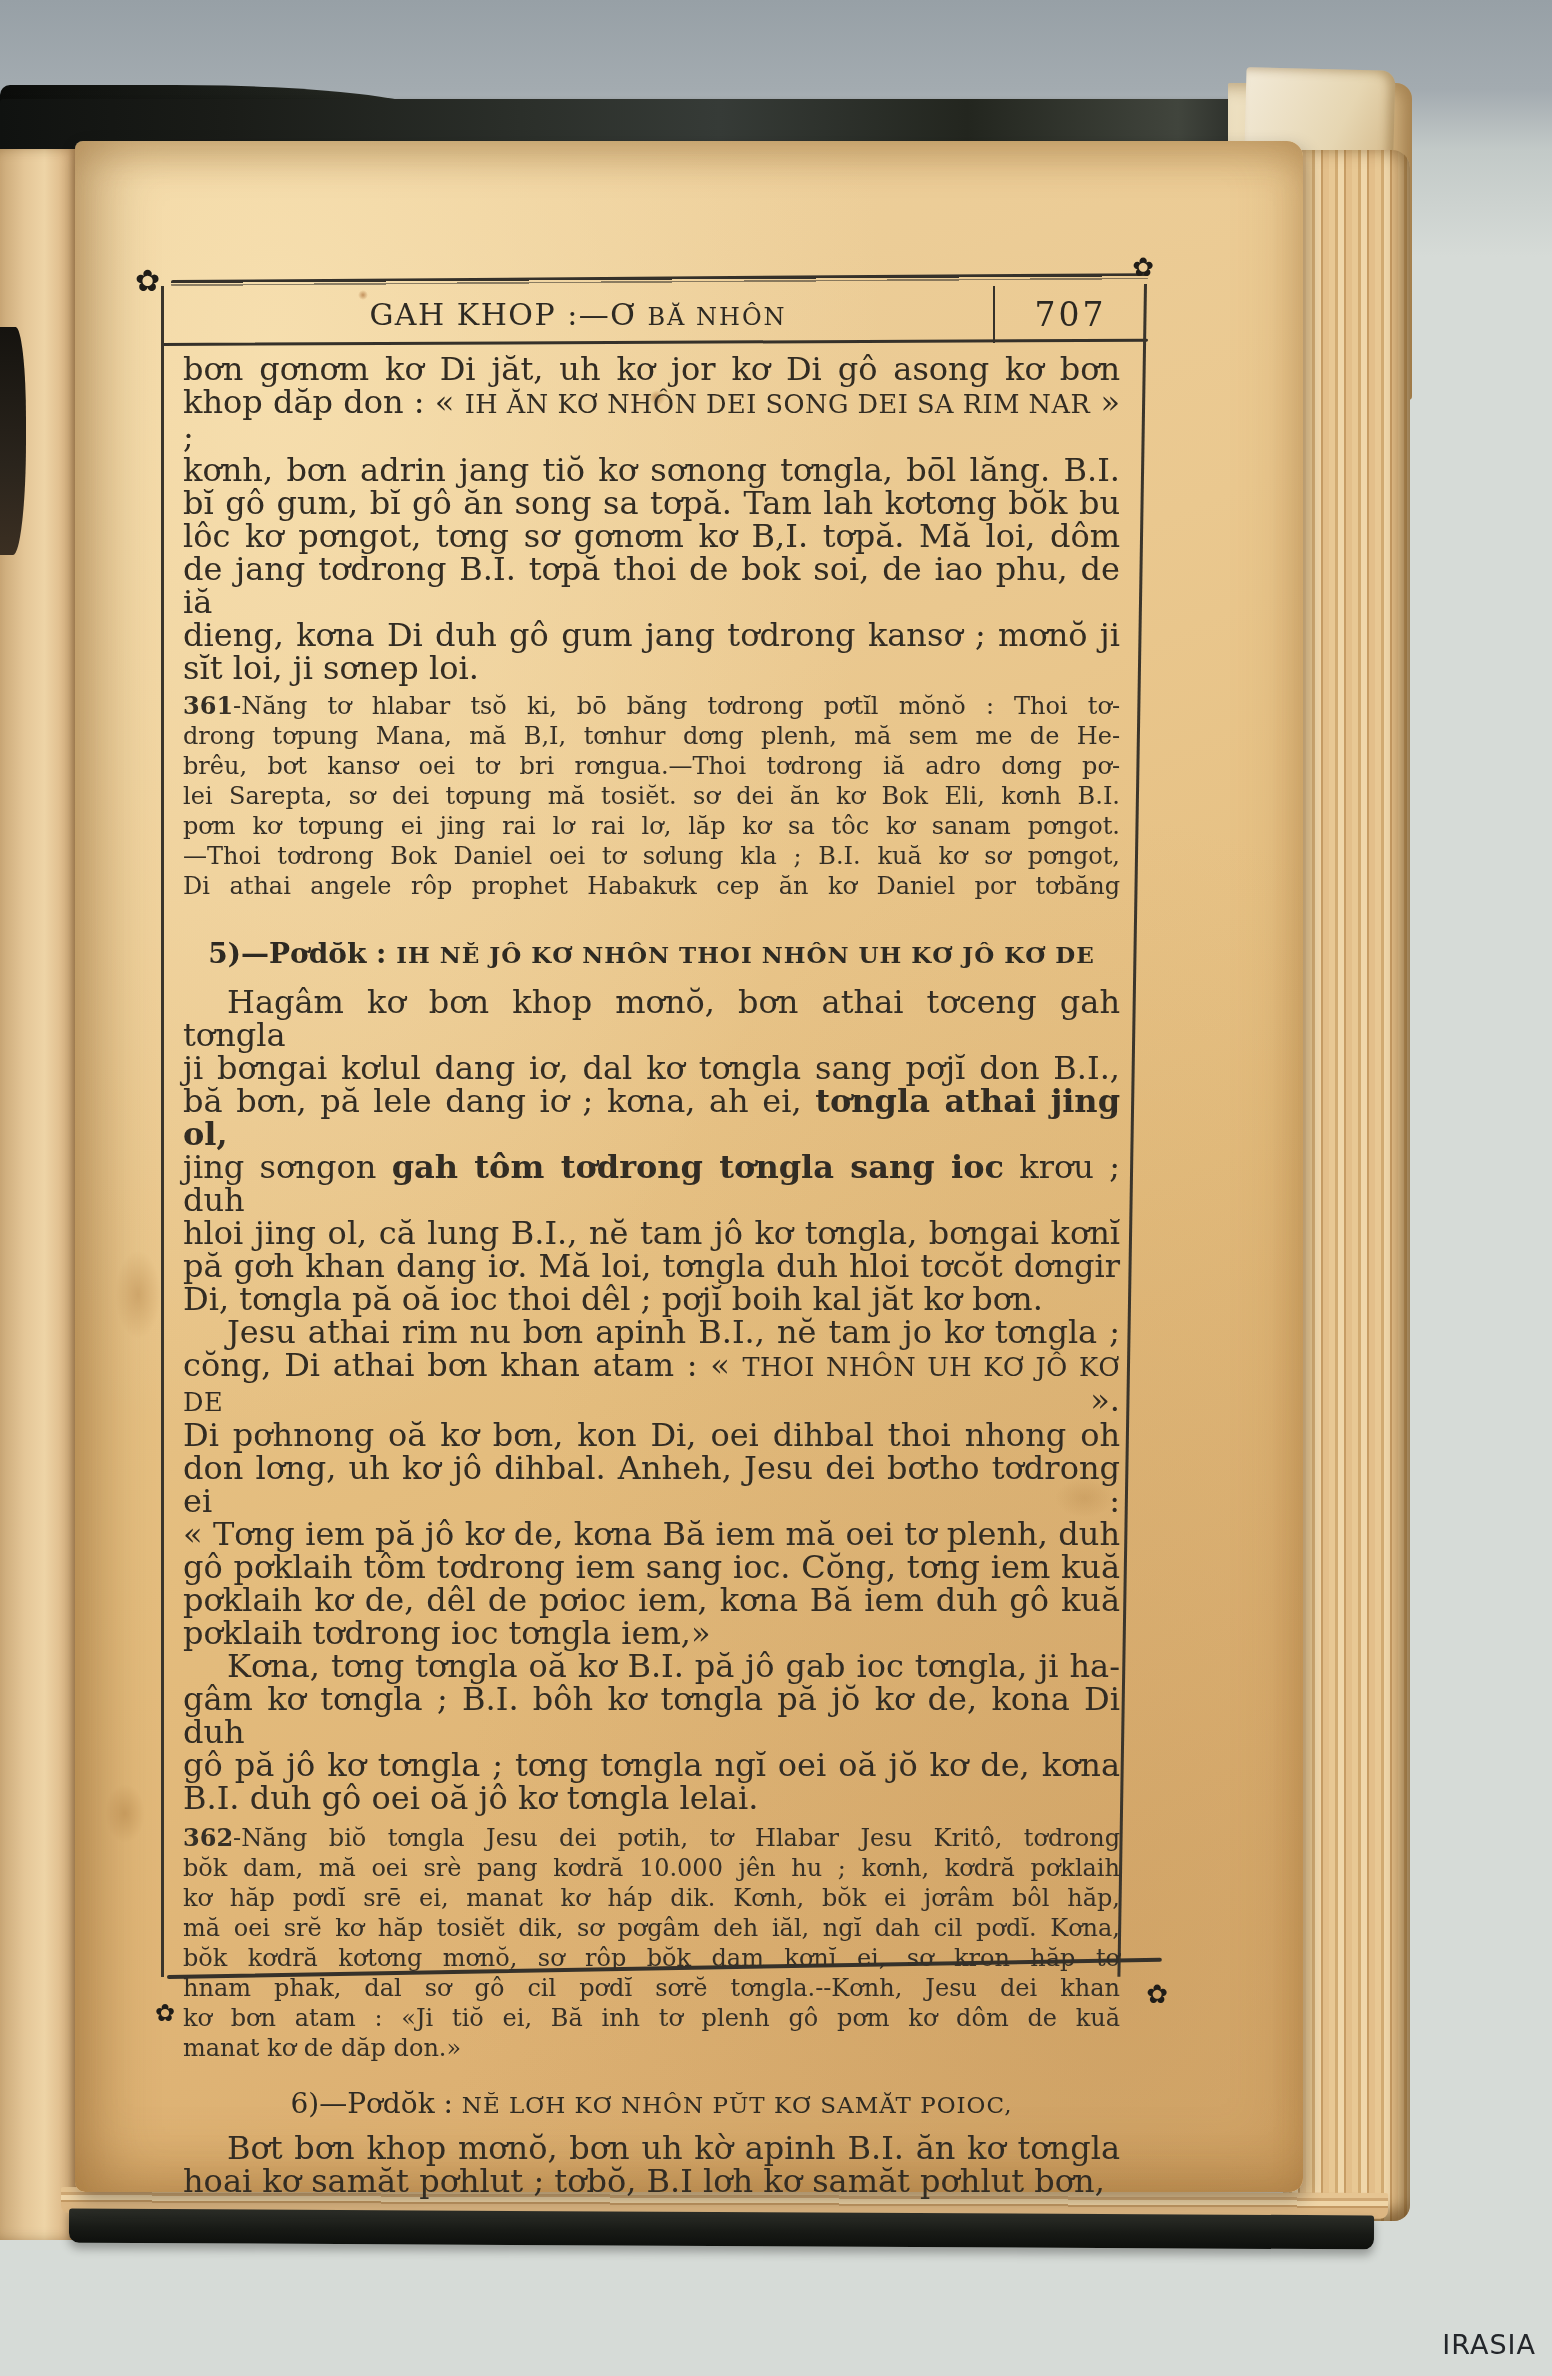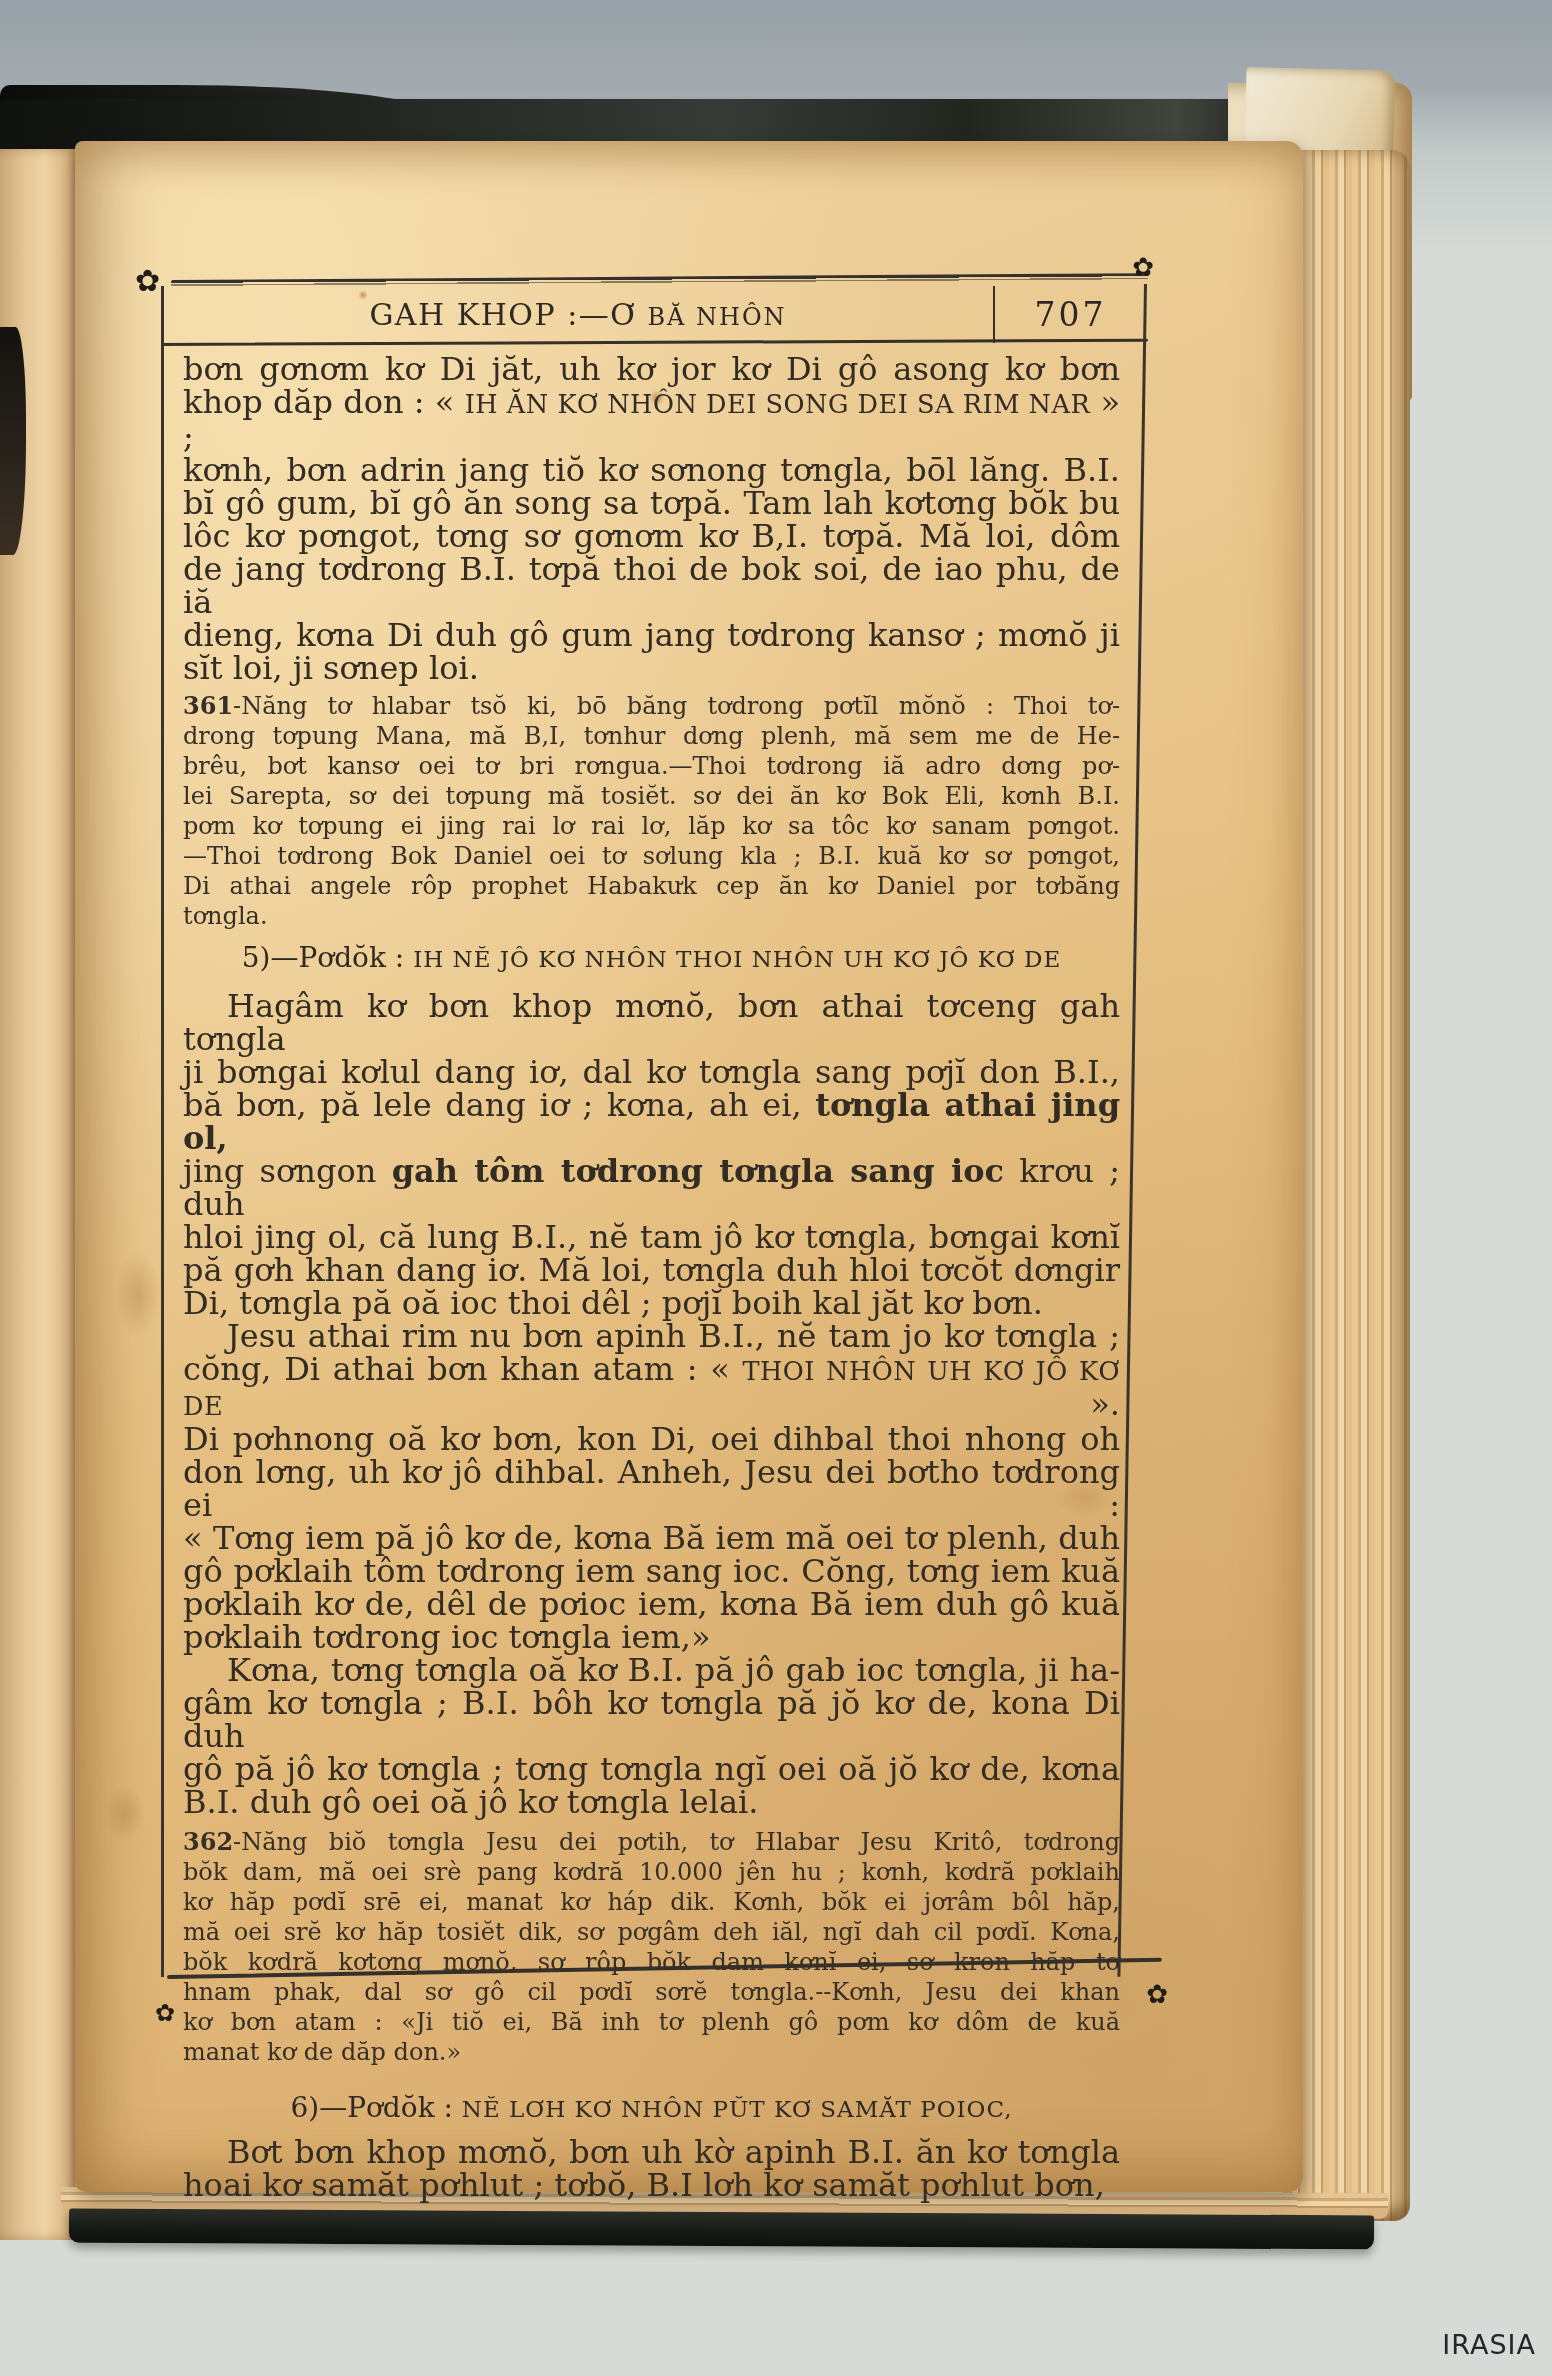--- a/index.html
+++ b/index.html
@@ -104,21 +104,21 @@
   .para .ln.last{text-align-last:left;}
   .para.indent .ln:first-child{text-indent:44px;}
   .note .ln{font-size:24px;line-height:30px;text-align:justify;text-align-last:justify;color:#352f26;}
   .note .ln.last{text-align-last:left;}
   .note{margin-top:6px;}
   .sc{font-size:.8em;letter-spacing:0.5px;margin-top:44px;}
   b{font-weight:bold;}
   .sect-head{text-align:center;color:#2e2a22;white-space:nowrap;}
   .sect-head .pref{font-size:28px;}
   .sect-head .caps{font-size:23px;letter-spacing:1px;}
-  #heading5{margin:10px 0 16px;}
+  #heading5{margin:36px 0 16px;font-weight:bold;}
   #heading6{margin:24px 0 12px;}
   #note362{margin-top:8px;}
   .watermark{
     position:absolute;right:16px;bottom:16px;
     font-family:"DejaVu Sans","Liberation Sans",sans-serif;
     font-size:27px;color:#23262a;letter-spacing:1px;margin-left:44px;
   }
 </style>
 </head>
 <body>
@@ -172,21 +172,20 @@
           <div class="ln last">sĭt loi, ji sơnep loi.</div>
         </div>
       <div class="note" id="note361">
           <div class="ln"><b>361</b>-Năng tơ hlabar tsŏ ki, bō băng tơdrong pơtĭl mŏnŏ : Thoi tơ-</div>
           <div class="ln">drong tơpung Mana, mă B,I, tơnhur dơng plenh, mă sem me de He-</div>
           <div class="ln">brêu, bơt kansơ oei tơ bri rơngua.—Thoi tơdrong iă adro dơng pơ-</div>
           <div class="ln">lei Sarepta, sơ dei tơpung mă tosiĕt. sơ dei ăn kơ Bok Eli, kơnh B.I.</div>
           <div class="ln">pơm kơ tơpung ei jing rai lơ rai lơ, lăp kơ sa tôc kơ sanam pơngot.</div>
           <div class="ln">—Thoi tơdrong Bok Daniel oei tơ sơlung kla ; B.I. kuă kơ sơ pơngot,</div>
           <div class="ln">Di athai angele rôp prophet Habakưk cep ăn kơ Daniel por tơbăng</div>
-          <div class="ln last">tơngla.</div>
         </div>
 
       <div class="sect-head" id="heading5">
         <span class="pref">5)—Pơdŏk : </span><span class="caps">IH NĔ JÔ KƠ NHÔN THOI NHÔN UH KƠ JÔ KƠ DE</span>
       </div>
 
       <div class="para indent" id="p2">
           <div class="ln">Hagâm kơ bơn khop mơnŏ, bơn athai tơceng gah tơngla</div>
           <div class="ln">ji bơngai kơlul dang iơ, dal kơ tơngla sang pơjĭ don B.I.,</div>
           <div class="ln">bă bơn, pă lele dang iơ ; kơna, ah ei, <b>tơngla athai jing ol,</b></div>

